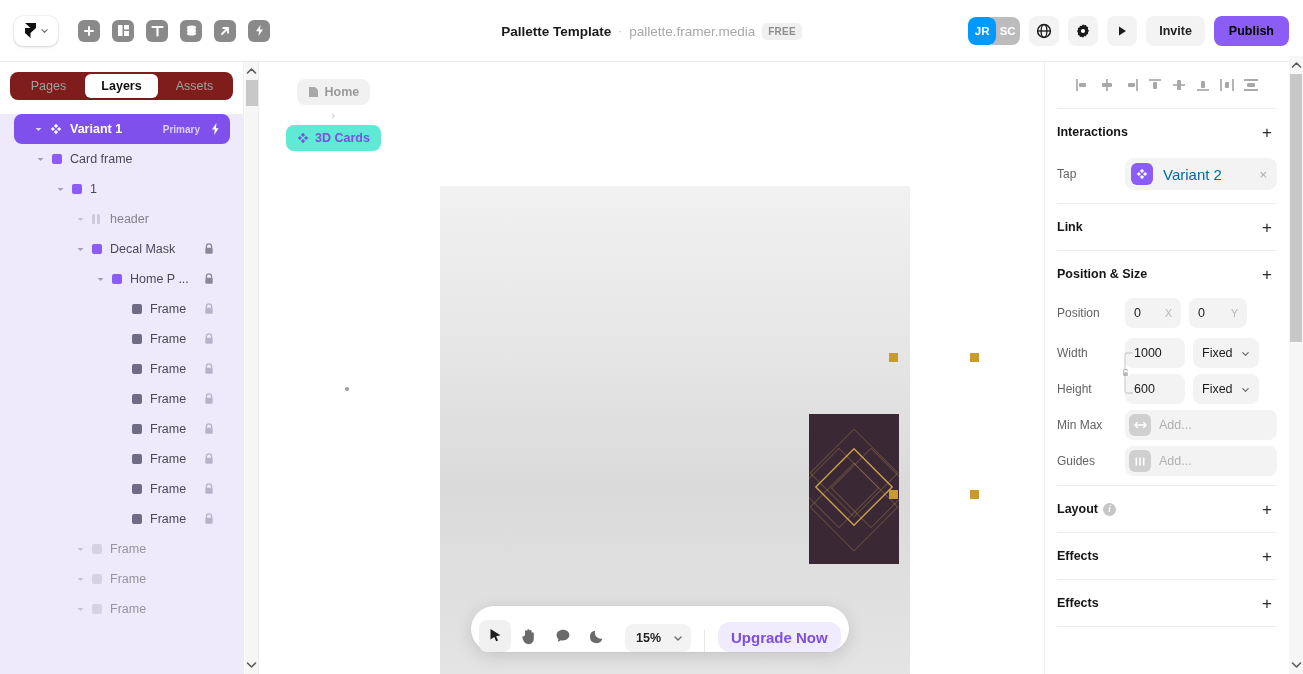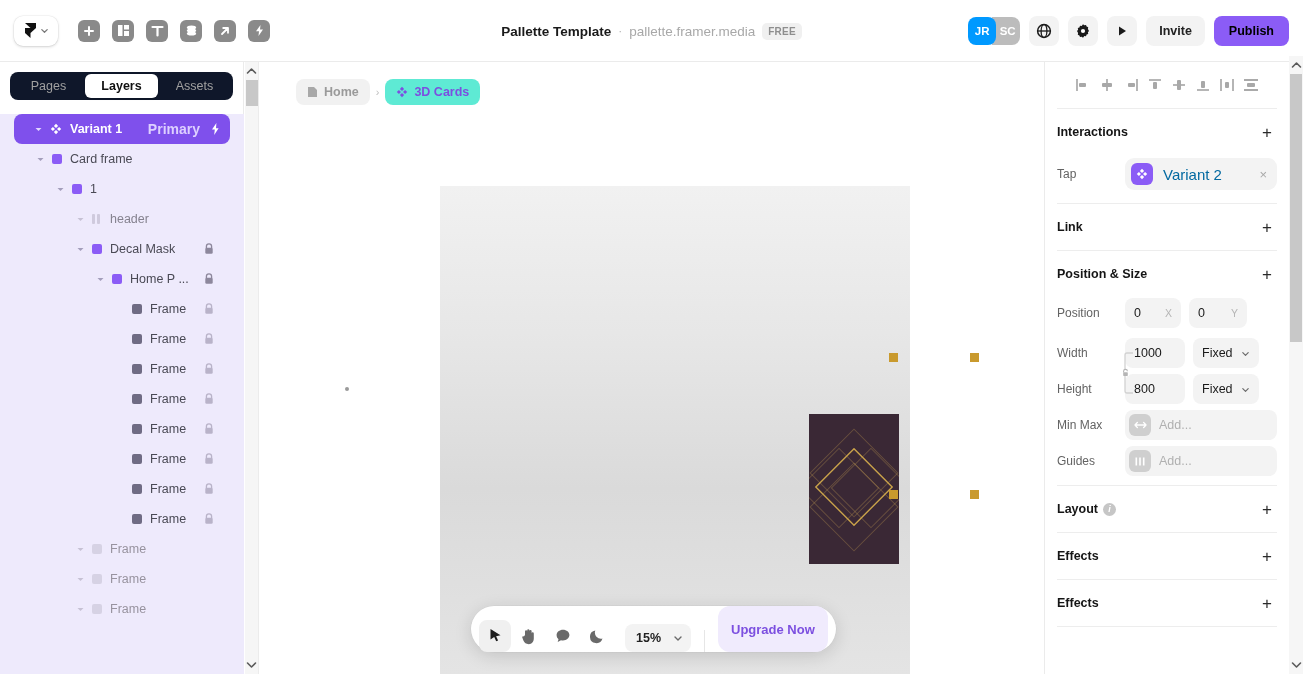--- a/index.html
+++ b/index.html
@@ -71,21 +71,21 @@
   }
   .pill-btn.primary { background: #8b5cf6; color: #000000; padding: 0 15px; }
 
   
   .left-panel {
     position: absolute; left: 0; top: 62px; width: 244px; height: 612px;
     background: #fff; border-right: 1px solid #ebebeb;
   }
   .tabs {
     display: flex; margin: 10px 10px 0 10px; height: 28px;
-    background: #0f172a; border-radius: 8px; padding: 2px;
+    background: #7f1d1d; border-radius: 8px; padding: 2px;
   }
   .tab {
     flex: 1; display: flex; align-items: center; justify-content: center;
     font-size: 12.5px; color: #a0a0a0; border-radius: 6px; cursor: pointer;
   }
   .tab.active { background: #fff; color: #111; font-weight: bold;
     box-shadow: 0 1px 2px rgba(0,0,0,.12); }
 
   .layer-tree {
     position: absolute; left: 0; top: 52px; width: 244px; height: 560px;
@@ -105,21 +105,21 @@
   .sw { width: 10px; height: 10px; border-radius: 2px; flex: none; }
   .sw.purple { background: #8b5cf6; }
   .sw.gray { background: #6f6b84; }
   .sw.lightgray { background: #d6d2e4; }
   .sw.stack { background: transparent; display:flex; gap:1.5px; }
   .sw.stack i { width: 3px; height: 10px; background: #cfcadd; border-radius: 1px; display:block; }
   .layer-label { margin-left: 8px; white-space: nowrap; overflow: hidden; }
   .layer-label.dim { color: #85828f; }
   .layer-label.muted { color: #98939f; }
   .badge-primary {
-    position: absolute; right: 30px; font-size: 14px; color: #ddd0ff; font-weight: bold;
+    position: absolute; right: 30px; font-size: 10px; color: #ddd0ff; font-weight: bold;
   }
   .bolt-icon { position: absolute; right: 10px; display: flex; }
   .lock-icon { position: absolute; right: 30px; display: flex; }
 
   
   .sbar {
     position: absolute; width: 14px; background: #f6f6f6;
     display: flex; flex-direction: column; align-items: center; cursor: pointer;
   }
   .sbar-left { left: 245px; top: 62px; height: 612px; border-right: 1px solid #ececec; }
@@ -127,21 +127,21 @@
   .sb-arrow { height: 18px; display: flex; align-items: center; justify-content: center; flex: none; }
   .sb-track { position: relative; flex: 1; width: 100%; }
   .sb-thumb { position: absolute; left: 1px; width: 12px; background: #c8c8c8; border-radius: 0; }
 
   
   .canvas {
     position: absolute; left: 260px; top: 62px; width: 799px; height: 612px;
     background: #ffffff; overflow: hidden;
   }
   .breadcrumb {
-    position: absolute; left: 36px; top: 17px; display: flex; align-items: center; gap: 4px;
+    position: absolute; left: 26px; top: 17px; display: flex; align-items: center; gap: 4px; flex-direction: column;
   }
   .crumb {
     height: 26px; display: flex; align-items: center; gap: 6px;
     padding: 0 11px; border-radius: 8px; font-size: 12.5px; cursor: pointer;
   }
   .crumb.home { background: #f1f1f1; color: #9a9a9a; font-weight: bold; }
   .crumb.comp { background: #5eead4; color: #7c4fe0; font-weight: bold; }
   .crumb-sep { font-size: 11px; color: #c0c0c0; padding: 0 2px; }
 
   .art-frame {
@@ -176,22 +176,22 @@
     align-items: center; justify-content: center; cursor: pointer;
   }
   .tool.active { background: #f0f0f0; }
   .zoom-sel {
     height: 28px; background: #f3f3f3; border-radius: 8px; display: flex;
     align-items: center; gap: 12px; padding: 0 8px 0 11px; margin-left: 10px;
     font-size: 12.5px; font-weight: bold; color: #222; cursor: pointer;
   }
   .tb-divider { width: 1px; height: 22px; background: #e6e6e6; margin: 0 11px; }
   .upgrade {
-    height: 46px; padding: 0 13px; border-radius: 12px; background: #f0ebfd;
-    color: #7c4fe0; font-size: 13px; font-weight: bold;
+    height: 30px; padding: 0 13px; border-radius: 12px; background: #f0ebfd;
+    color: #7c4fe0; font-size: 15px; font-weight: bold;
     display: flex; align-items: center; cursor: pointer;
   }
 
   
   .right-panel {
     position: absolute; right: 14px; top: 62px; width: 245px; height: 612px;
     background: #fff; border-left: 1px solid #ebebeb; overflow: hidden;
   }
   .align-bar {
     display: flex; align-items: center; justify-content: center;
@@ -740,21 +740,21 @@
         <span>Fixed</span>
         <svg width="9" height="9" viewBox="0 0 10 10">
             <path d="M2 4l3 3 3-3" stroke="#6a6a6a" stroke-width="1.3" fill="none" stroke-linecap="round" stroke-linejoin="round"></path>
           </svg>
       </div>
     </div>
 
     <div class="row" style="position:relative;margin-top:-4px">
       <span class="row-label">Height</span>
       <div class="field w100" style="width:60px">
-        <span>800</span>
+        <span>600</span>
       </div>
       <span class="gap8"></span>
       <div class="field sel">
         <span>Fixed</span>
         <svg width="9" height="9" viewBox="0 0 10 10">
             <path d="M2 4l3 3 3-3" stroke="#6a6a6a" stroke-width="1.3" fill="none" stroke-linecap="round" stroke-linejoin="round"></path>
           </svg>
       </div>
       <svg width="14" height="44" viewBox="0 0 14 44" style="position:absolute;left:76px;top:-22px">
         <path d="M12 2H6a2 2 0 00-2 2v36a2 2 0 002 2h6" stroke="#d2d2d2" stroke-width="1.3" fill="none"></path>

